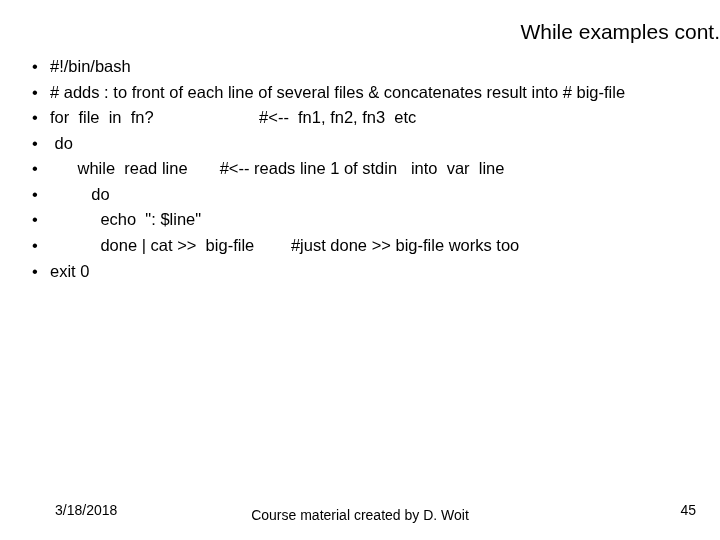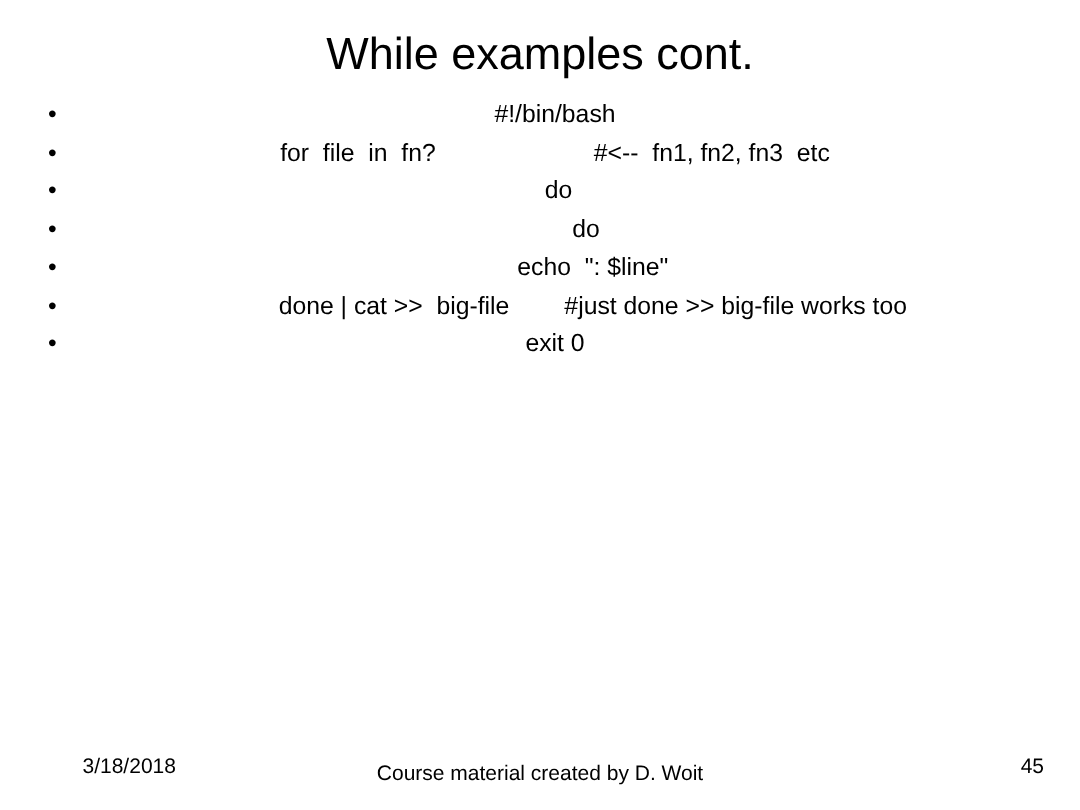--- a/index.html
+++ b/index.html
@@ -12,41 +12,40 @@
     color: #000;
     overflow: hidden;
   }
   .slide {
     position: relative;
     width: 720px;
     height: 540px;
     box-sizing: border-box;
   }
   .title {
-    text-align: center;
-    font-size: 30px;
+    text-align: right;
+    font-size: 21px;
     padding-top: 20px;
     padding-bottom: 10px;
     font-weight: normal;
   }
   .content {
     padding: 0 30px 0 30px;
     font-size: 16.5px;
     line-height: 1.55;
   }
   .content ul {
     list-style: none;
     padding: 0;
     margin: 0;
   }
   .content li {
     position: relative;
     padding-left: 20px;
     white-space: pre;
-    text-align: center;
   }
   .content li::before {
     content: "•";
     position: absolute;
     left: 2px;
     top: 0;
   }
   .footer {
     position: absolute;
     bottom: 22px;
@@ -76,22 +75,26 @@
 </style>
 </head>
 <body>
 
 <div class="slide">
   <div class="title">While examples cont.</div>
 
   <div class="content">
     <ul>
       <li>#!/bin/bash</li>
+      <li style="white-space:normal;">
+        <span># adds : to front of each line of several files &amp; concatenates  result into # big-file</span>
+      </li>
       <li>for  file  in  fn?                       #&lt;--  fn1, fn2, fn3  etc</li>
       <li> do</li>
+      <li>      while  read line       #&lt;-- reads line 1 of stdin   into  var  line</li>
       <li>         do</li>
       <li>           echo  ": $line"</li>
       <li>           done | cat &gt;&gt;  big-file        #just done &gt;&gt; big-file works too</li>
       <li>exit 0</li>
     </ul>
   </div>
 
   <div class="footer">
     <div class="date">3/18/2018</div>
     <div class="center">Course material created by D. Woit</div>

